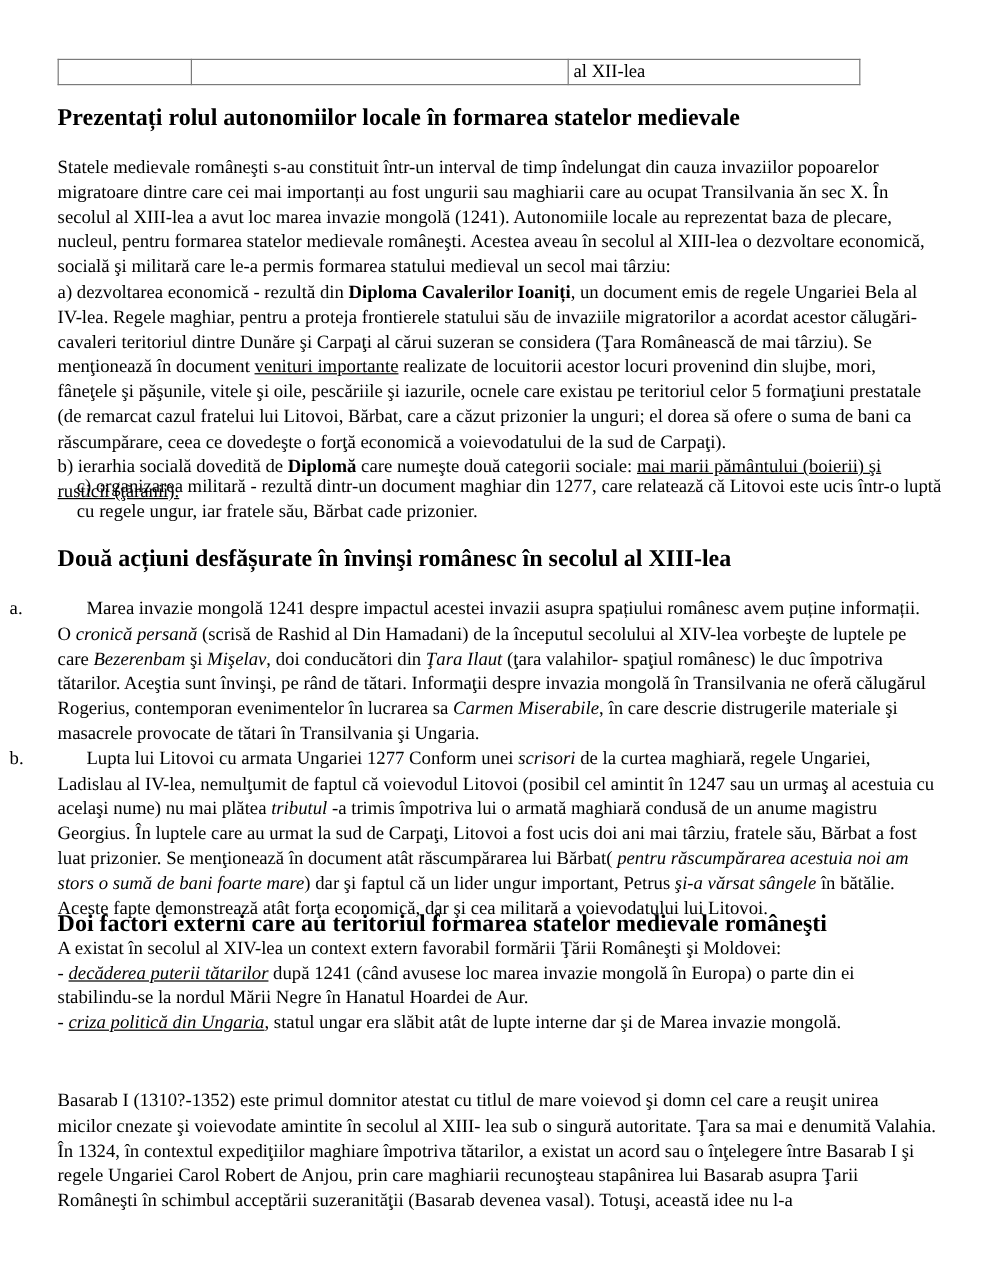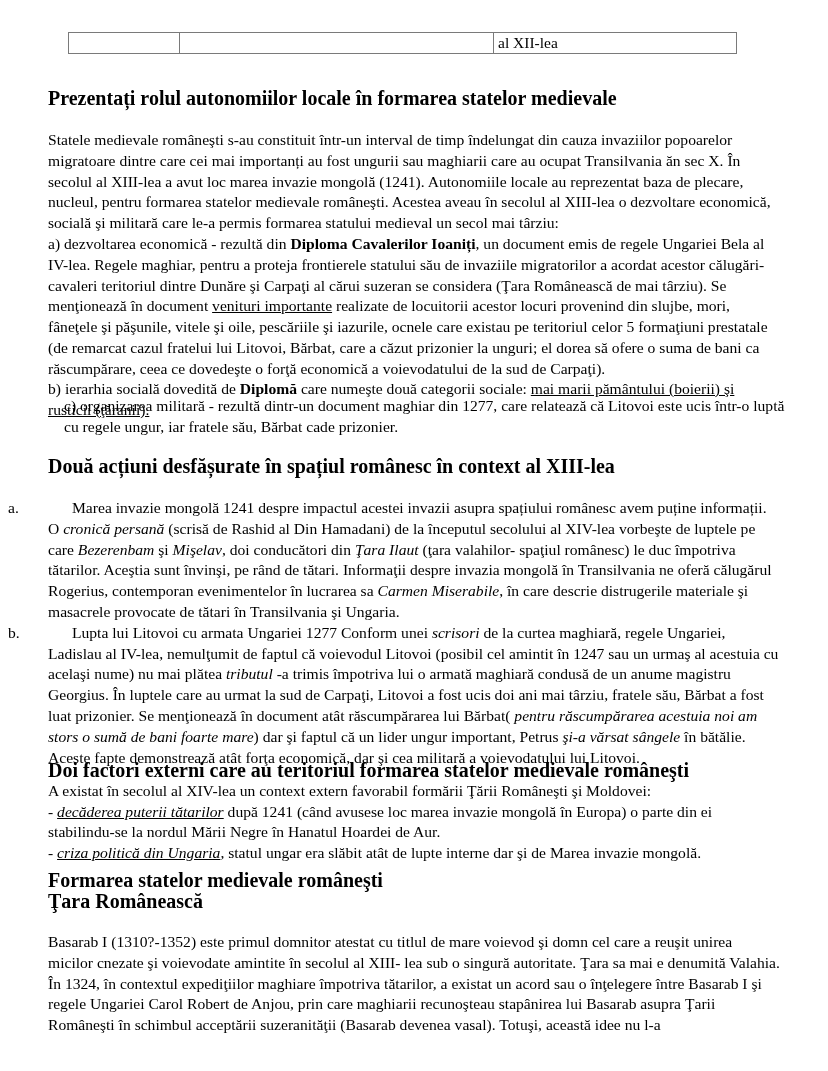--- a/index.html
+++ b/index.html
@@ -19,23 +19,22 @@
     width: 828px;
     height: 1071px;
     box-sizing: border-box;
     padding: 0;
   }
 
   
   .tbl-wrap {
     position: absolute;
     left: 48px;
-    top: 32px;
+    top: 49px;
     width: 641px;
-    margin-left: 20px;
   }
   table.top-table {
     border-collapse: collapse;
     width: 100%;
     table-layout: fixed;
   }
   table.top-table td {
     border: 1px solid #7a7a7a;
     height: 18px;
     font-size: 15.5px;
@@ -128,21 +127,21 @@
 
   <div class="blk" style="top:379px;">
     <p><span>b) ierarhia socială dovedită de </span><b>Diplomă</b><span> care numeşte două categorii sociale: </span><u>mai marii pământului (boierii) şi rusticii (ţăranii).</u></p>
   </div>
 
   <div class="blk" style="top:396px;margin-left:16px;">
     <p>c) organizarea militară  - rezultă dintr-un document maghiar din 1277, care relatează că Litovoi este ucis într-o luptă cu regele ungur, iar fratele său, Bărbat cade prizonier.</p>
   </div>
 
   <div class="blk" style="top:456px;">
-    <h2 class="head">Două acțiuni desfășurate în spațiul românesc în context al XIII-lea</h2>
+    <h2 class="head">Două acțiuni desfășurate în învinşi românesc în secolul al XIII-lea</h2>
   </div>
 
   <div class="list-block" style="top:498px;">
 
     <div class="li-row">
       <span class="li-mark">a.</span>
       <span class="li-body"><span class="fl-ind"></span><span>Marea invazie mongolă 1241 despre impactul acestei invazii asupra spațiului românesc avem puține informații. O </span><i>cronică persană</i><span> (scrisă de Rashid al Din Hamadani) de la începutul secolului al XIV-lea vorbeşte de luptele pe care </span><i>Bezerenbam</i><span> şi </span><i>Mişelav</i><span>, doi conducători din </span><i>Ţara Ilaut</i><span> (ţara valahilor- spaţiul românesc) le duc împotriva tătarilor. Aceştia sunt învinşi, pe rând de tătari. Informaţii despre invazia mongolă în Transilvania ne oferă călugărul Rogerius, contemporan evenimentelor în lucrarea sa </span><i>Carmen Miserabile</i><span>, în care descrie distrugerile materiale şi masacrele provocate de tătari în Transilvania şi Ungaria.</span></span>
     </div>
 
     <div class="li-row">
@@ -152,22 +151,18 @@
 
   </div>
 
   <div class="blk" style="top:760px;">
     <h3 class="head">Doi factori externi care au teritoriul formarea statelor medievale româneşti</h3>
     <p>A existat în secolul al XIV-lea un context extern favorabil formării Ţării Româneşti şi Moldovei:</p>
     <p><span>- </span><span class="iu">decăderea puterii tătarilor</span><span> după 1241 (când avusese loc marea invazie mongolă în Europa) o parte din ei stabilindu-se la nordul Mării Negre în Hanatul Hoardei de Aur.</span></p>
     <p><span>- </span><span class="iu">criza politică din Ungaria</span><span>, statul ungar era slăbit atât de lupte interne dar şi de Marea invazie mongolă.</span></p>
   </div>
 
-  <div class="blk" style="top:870px;">
-    <h3 class="head">Formarea statelor medievale româneşti</h3>
-    <h3 class="head">Ţara Românească</h3>
-  </div>
 
-  <div class="blk" style="top:932px;">
+  <div class="blk" style="top:908px;">
     <p>Basarab I (1310?-1352) este primul domnitor atestat cu titlul de mare voievod şi domn cel care a reuşit unirea micilor cnezate şi voievodate amintite în secolul al XIII- lea sub o singură autoritate. Ţara sa mai e denumită Valahia. În 1324, în contextul expediţiilor maghiare împotriva tătarilor, a existat un acord sau o înţelegere între Basarab I şi regele Ungariei Carol Robert de Anjou, prin care maghiarii recunoşteau stapânirea lui Basarab asupra Ţarii Româneşti în schimbul acceptării suzeranităţii (Basarab devenea vasal). Totuşi, această idee nu l-a</p>
   </div>
 
 </div>
 
 </body></html>

